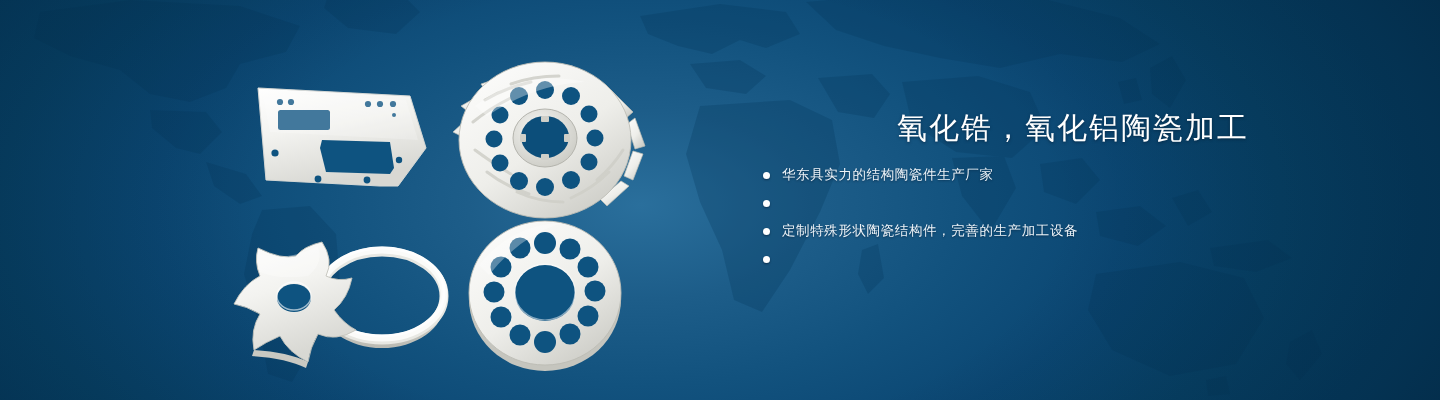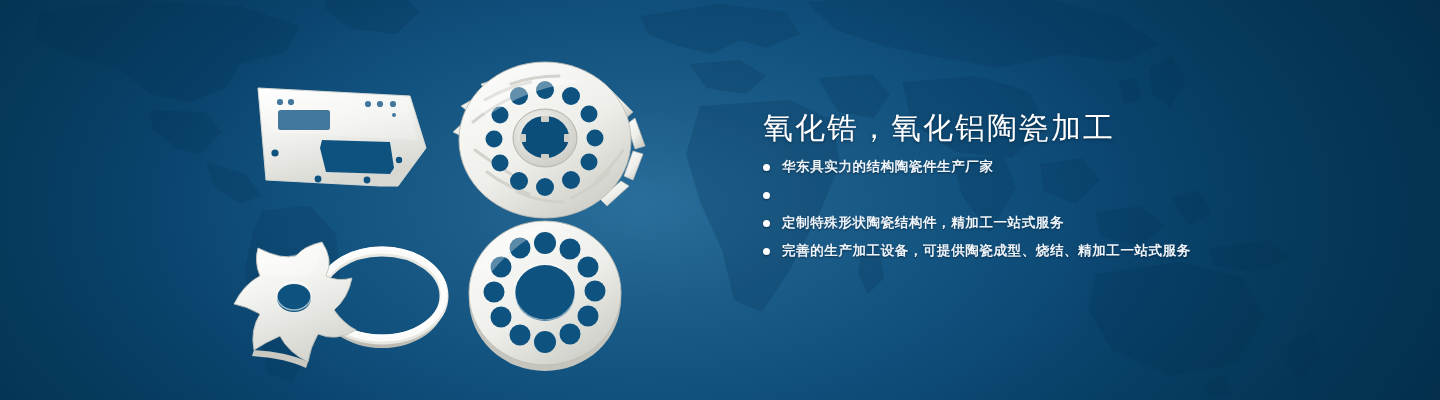--- a/index.html
+++ b/index.html
@@ -70,26 +70,26 @@
   }
 
   .headline {
     font-size: 30px;
     line-height: 40px;
     letter-spacing: 2px;
     color: #ffffff;
     font-weight: 400;
     text-shadow: 0 1px 3px rgba(0,20,40,0.55);
     white-space: nowrap;
+    text-align: center;
   }
 
   .bullets {
     list-style: none;
-    margin-top: 8px;
-    font-weight: bold;
+    margin-top: 16px;
   }
 
   .bullet-row {
     display: flex;
     align-items: center;
     height: 22px;
     margin-bottom: 6px;
   }
 
   .dot {
@@ -326,22 +326,21 @@
     <ul class="bullets">
       <li class="bullet-row">
         <span class="dot"></span>
         <span class="bullet-text">华东具实力的结构陶瓷件生产厂家</span>
       </li>
       <li class="bullet-row">
         <span class="dot"></span>
       </li>
       <li class="bullet-row">
         <span class="dot"></span>
-        <span class="bullet-text">定制特殊形状陶瓷结构件，精加工一站式服务</span>
+        <span class="bullet-text">定制特殊形状陶瓷结构件，完善的生产加工设备</span>
       </li>
       <li class="bullet-row">
         <span class="dot"></span>
-        <span class="bullet-text">完善的生产加工设备，可提供陶瓷成型、烧结、精加工一站式服务</span>
       </li>
     </ul>
   </div>
 
 </div>
 
 </body></html>

